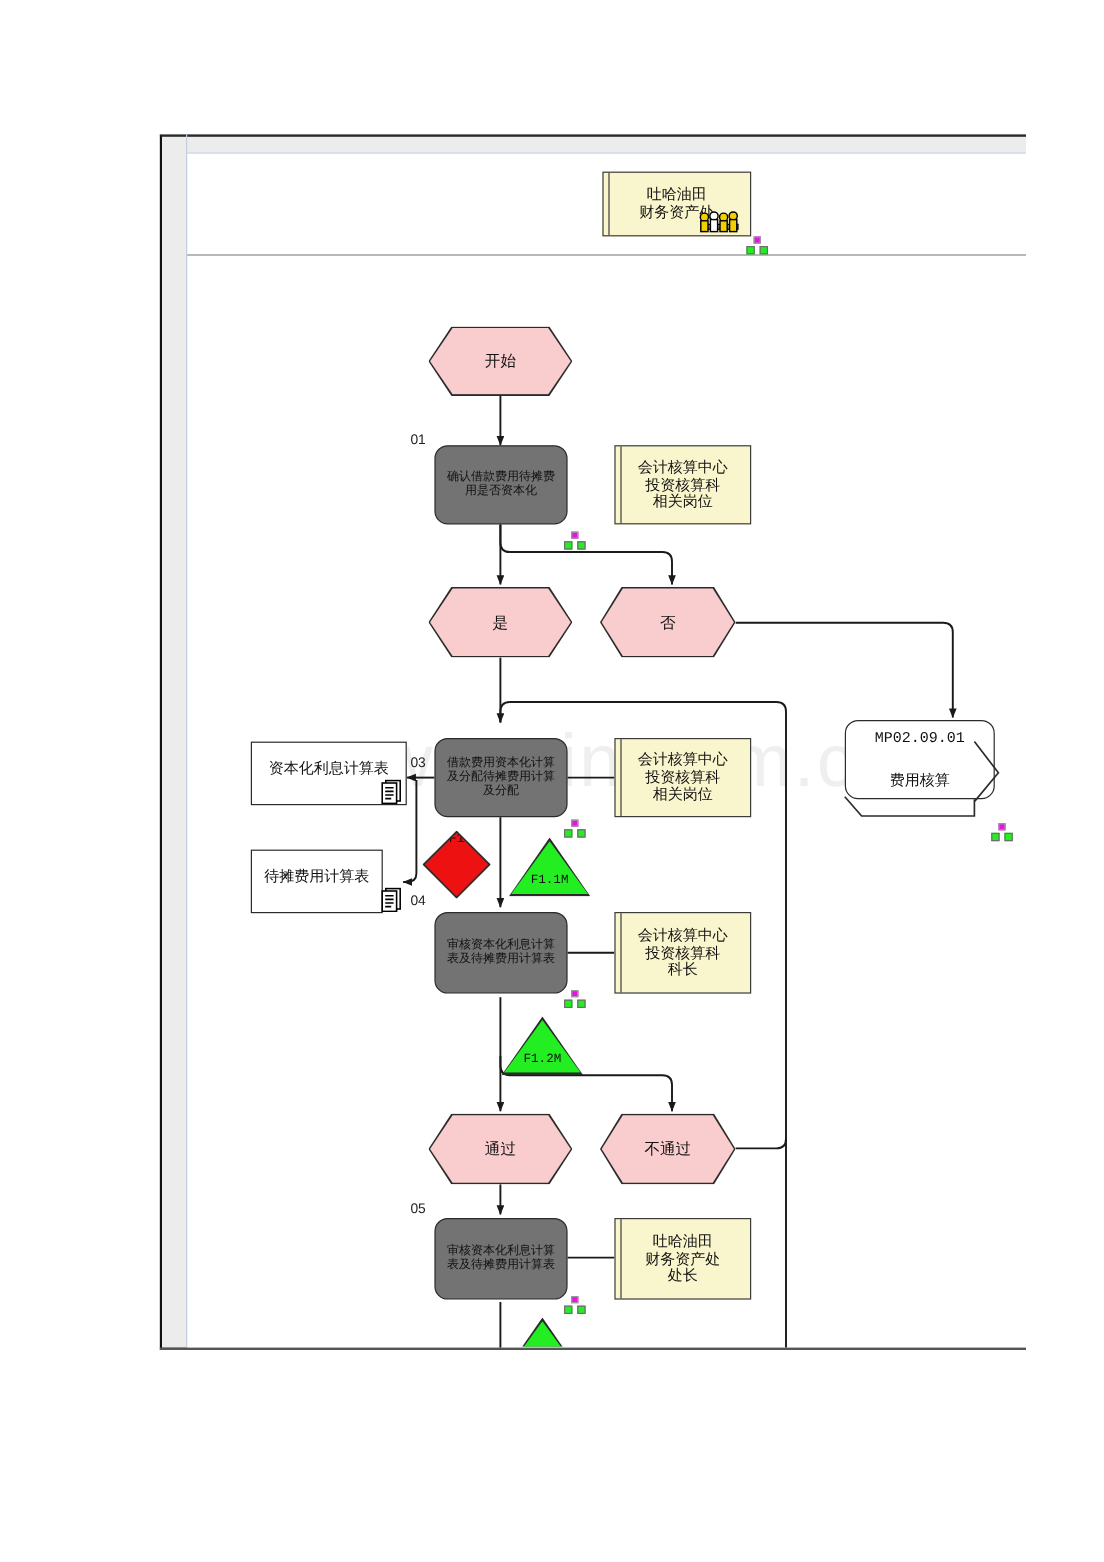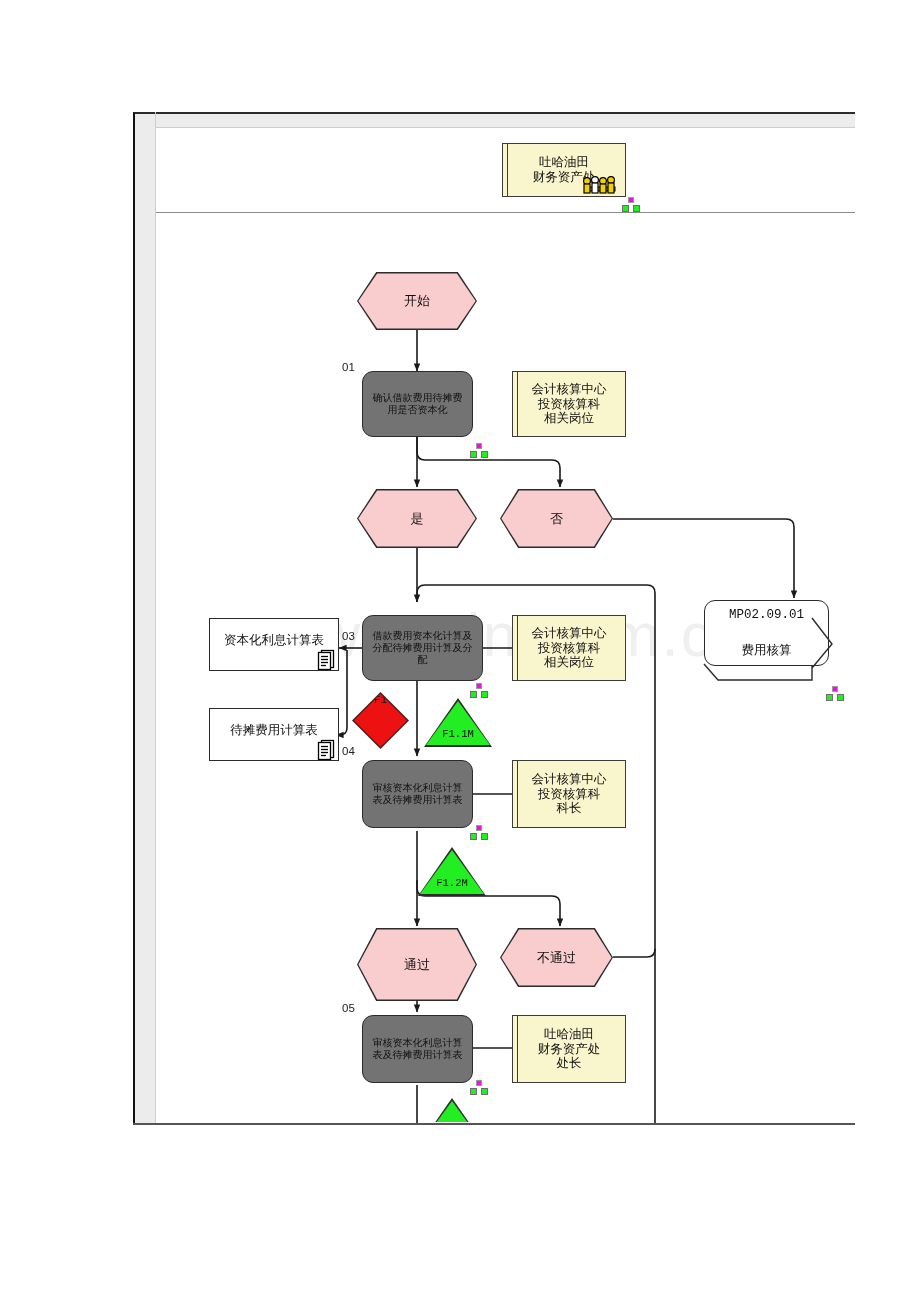--- a/index.html
+++ b/index.html
@@ -209,21 +209,21 @@
     </div>
 </div>
 <div class="hexa-wrap" style="left:500px;top:489px;width:113px;height:59px;">
   <div class="hexa-out"></div>
   <div class="hexa-in">
       <span>否</span>
     </div>
 </div>
 
 <div class="stepno" style="left:342px;top:603px;margin-top:27px;">03</div>
-<div class="node proc" style="left:362px;top:615px;width:121px;height:66px;">
+<div class="node proc" style="left:362px;top:615px;width:111px;height:66px;">
   <span class="lbl">借款费用资本化计算及分配待摊费用计算及分配</span>
 </div>
 <div class="node role" style="left:512px;top:615px;width:114px;height:66px;flex-direction:column;">
   <span class="lbl">会计核算中心</span>
   <span class="lbl">投资核算科</span>
   <span class="lbl">相关岗位</span>
 </div>
 <div class="cluster" style="left:470px;top:683px;">
   <i class="m"></i>
     <i class="g1"></i>
@@ -236,21 +236,21 @@
     <rect x="5.5" y="2.5" width="12" height="17" fill="#fff" stroke="#000" stroke-width="1.3"></rect>
     <rect x="2.5" y="4.5" width="12" height="17" fill="#fff" stroke="#000" stroke-width="1.3"></rect>
     <g stroke="#000" stroke-width="1.3">
       <line x1="5" y1="8.5" x2="12" y2="8.5"></line>
       <line x1="5" y1="11.5" x2="12" y2="11.5"></line>
       <line x1="5" y1="14.5" x2="12" y2="14.5"></line>
       <line x1="5" y1="17.5" x2="10" y2="17.5"></line>
     </g>
   </svg>
 </div>
-<div class="node docbox" style="left:209px;top:708px;width:130px;height:53px;">
+<div class="node docbox" style="left:209px;top:708px;width:110px;height:53px;">
   <span class="lbl" style="margin-bottom:8px;">待摊费用计算表</span>
   <svg class="docglyph" style="left:106px;top:29px;" viewBox="0 0 20 22">
     <rect x="5.5" y="2.5" width="12" height="17" fill="#fff" stroke="#000" stroke-width="1.3"></rect>
     <rect x="2.5" y="4.5" width="12" height="17" fill="#fff" stroke="#000" stroke-width="1.3"></rect>
     <g stroke="#000" stroke-width="1.3">
       <line x1="5" y1="8.5" x2="12" y2="8.5"></line>
       <line x1="5" y1="11.5" x2="12" y2="11.5"></line>
       <line x1="5" y1="14.5" x2="12" y2="14.5"></line>
       <line x1="5" y1="17.5" x2="10" y2="17.5"></line>
     </g>
@@ -282,21 +282,21 @@
   <i class="m"></i>
     <i class="g1"></i>
     <i class="g2"></i>
 </div>
 <div class="tri" style="left:418px;top:847px;width:68px;height:49px;">
   <div class="tout"></div>
     <div class="tin"></div>
   <div class="ttxt">F1.2M</div>
 </div>
 
-<div class="hexa-wrap" style="left:357px;top:928px;width:120px;height:73px;">
+<div class="hexa-wrap" style="left:357px;top:928px;width:120px;height:59px;">
   <div class="hexa-out"></div>
   <div class="hexa-in">
       <span>通过</span>
     </div>
 </div>
 <div class="hexa-wrap" style="left:500px;top:928px;width:113px;height:59px;">
   <div class="hexa-out"></div>
   <div class="hexa-in">
       <span>不通过</span>
     </div>

